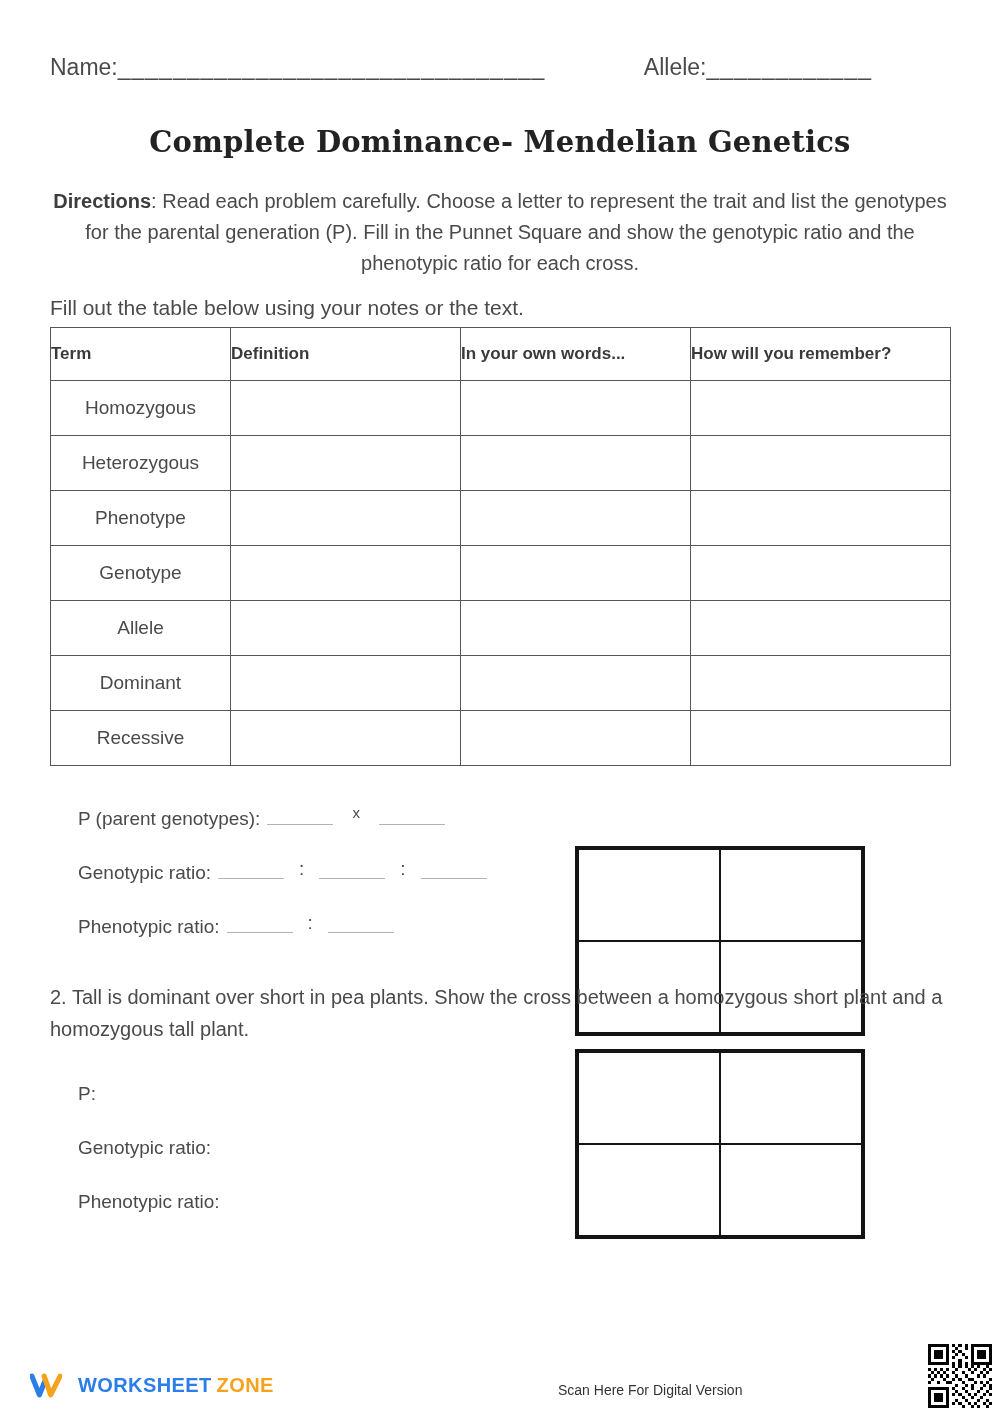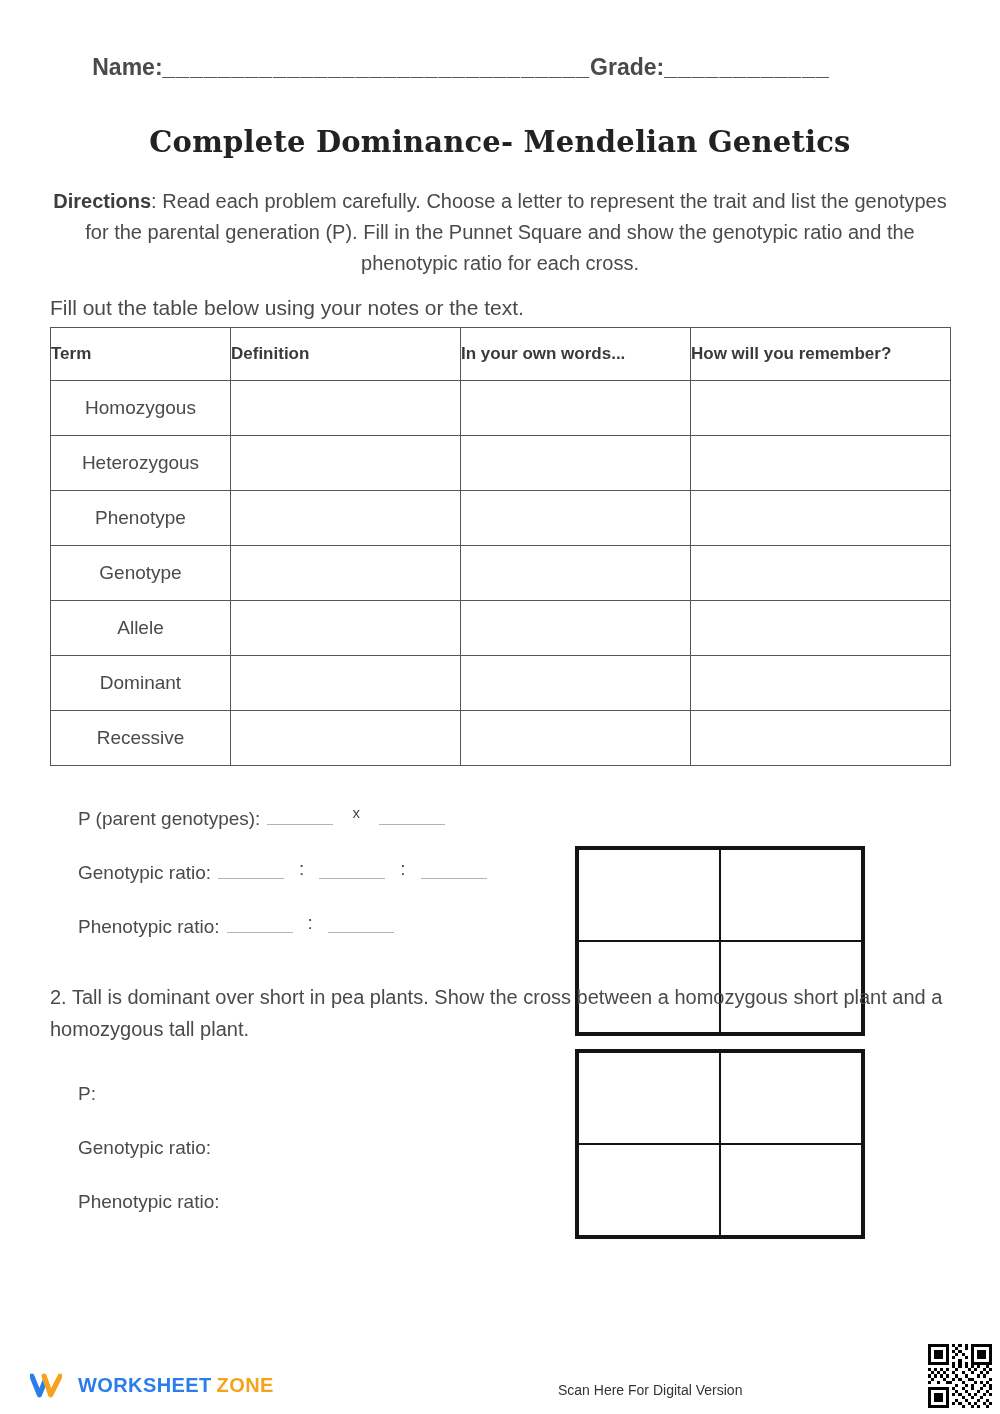--- a/index.html
+++ b/index.html
@@ -7,21 +7,21 @@
   body {
     width: 1000px; height: 1414px;
     font-family: "Liberation Sans", sans-serif;
     color: #4a4a4a;
     position: relative;
     overflow: hidden;
   }
   .page { position: relative; width: 1000px; height: 1414px; padding: 54px 50px 0; overflow: hidden; }
 
   
-  .topline { display: flex; justify-content: center; font-size: 23px; color: #4a4a4a; font-weight: bold; }
+  .topline { display: flex; justify-content: space-between; font-size: 23px; color: #4a4a4a; }
   .topline .grade-field { margin-right: 78px; }
   .fill-line { letter-spacing: 1px; }
 
   
   .title {
     margin-top: 44px; text-align: center;
     font-family: "DejaVu Serif", "Liberation Serif", serif;
     font-weight: 700; font-size: 29px; color: #222222; letter-spacing: 0.2px;
   }
 
@@ -69,21 +69,21 @@
 </head>
 <body>
 
 <div class="page">
 
   <div class="topline">
     <div class="name-field">
       <span>Name:</span><span class="fill-line">_______________________________</span>
     </div>
     <div class="grade-field">
-      <span>Grade:</span><span class="fill-line">____________</span>
+      <span>Allele:</span><span class="fill-line">____________</span>
     </div>
   </div>
 
   <h1 class="title">Complete Dominance- Mendelian Genetics</h1>
 
   <p class="directions"><span class="dir-label">Directions</span><span>: Read each problem carefully. Choose a letter to represent the trait and list the genotypes for the parental generation (P). Fill in the Punnet Square and show the genotypic ratio and the phenotypic ratio for each cross.</span></p>
 
   <p class="table-intro">Fill out the table below using your notes or the text.</p>
 
   <table class="terms">

